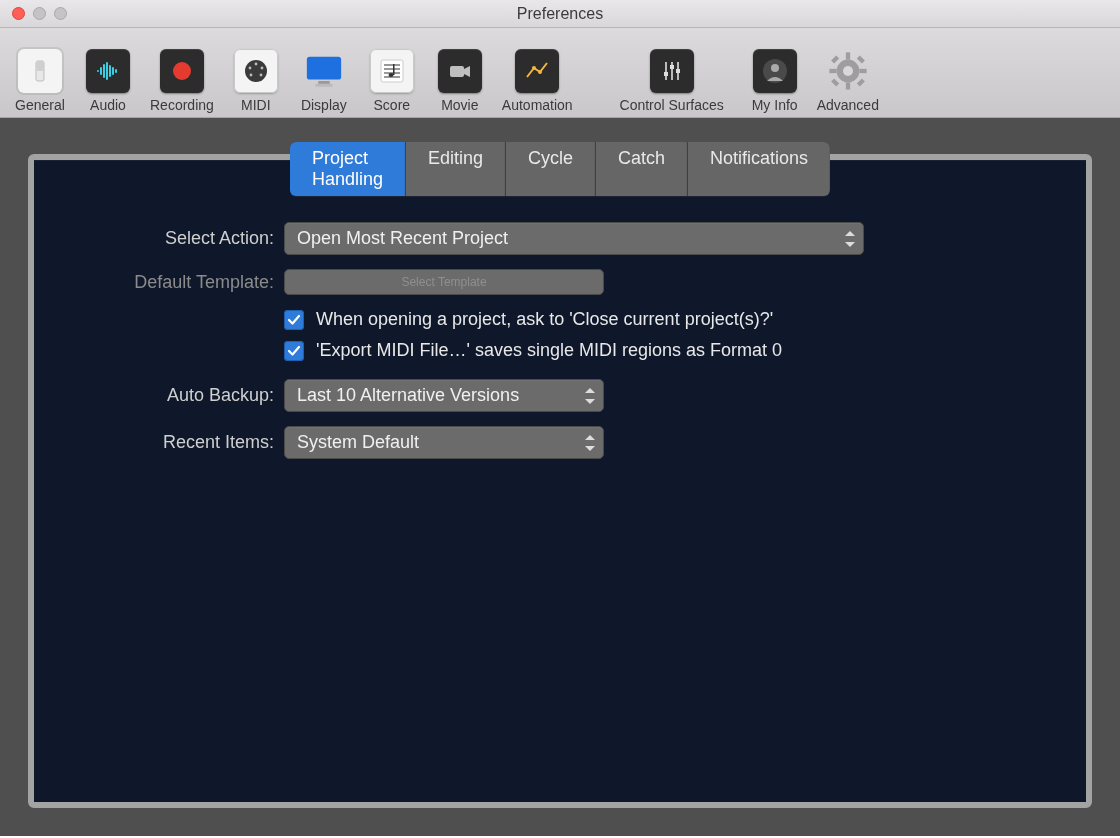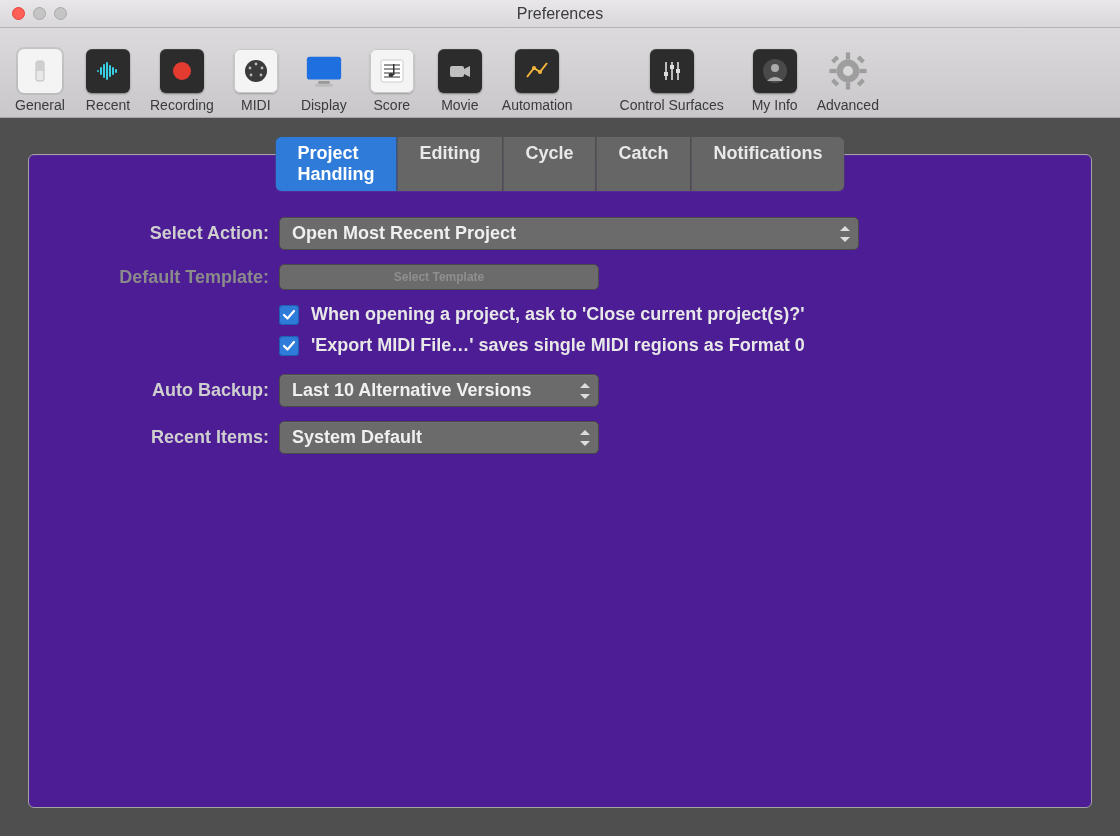--- a/index.html
+++ b/index.html
@@ -75,28 +75,27 @@
   .toolbar .spacer { width: 14px; }
 
   .content {
     background: #4f4f4f;
     height: calc(838px - 30px - 90px);
     padding: 36px 28px 28px 28px;
   }
   .toolbar { height: 90px; }
 
   .panel {
-    background: #4c1d95;
-    border: 1px solid #a3a3a3;
+    background: #0f172a;
+    border: 6px solid #a3a3a3;
     border-radius: 6px;
     height: 100%;
     position: relative;
     box-shadow: inset 0 1px 0 rgba(255,255,255,0.05);
     padding-top: 42px;
-    font-weight: bold;
   }
 
   .segbar {
     position: absolute;
     top: -18px;
     left: 50%;
     transform: translateX(-50%);
     display: flex;
     border-radius: 6px;
     overflow: hidden;
@@ -222,21 +221,21 @@
               <line x1="4" y1="14" x2="4" y2="14"></line>
               <line x1="7" y1="11" x2="7" y2="17"></line>
               <line x1="10" y1="8" x2="10" y2="20"></line>
               <line x1="13" y1="6" x2="13" y2="22"></line>
               <line x1="16" y1="9" x2="16" y2="19"></line>
               <line x1="19" y1="11" x2="19" y2="17"></line>
               <line x1="22" y1="13" x2="22" y2="15"></line>
             </g>
           </svg>
       </div>
-      <div class="tb-label">Recent</div>
+      <div class="tb-label">Audio</div>
     </div>
 
     <div class="tb-item">
       <div class="tb-icon">
         <svg class="ic" viewBox="0 0 28 28">
             <circle cx="14" cy="14" r="9" fill="#e43b31"></circle>
           </svg>
       </div>
       <div class="tb-label">Recording</div>
     </div>

